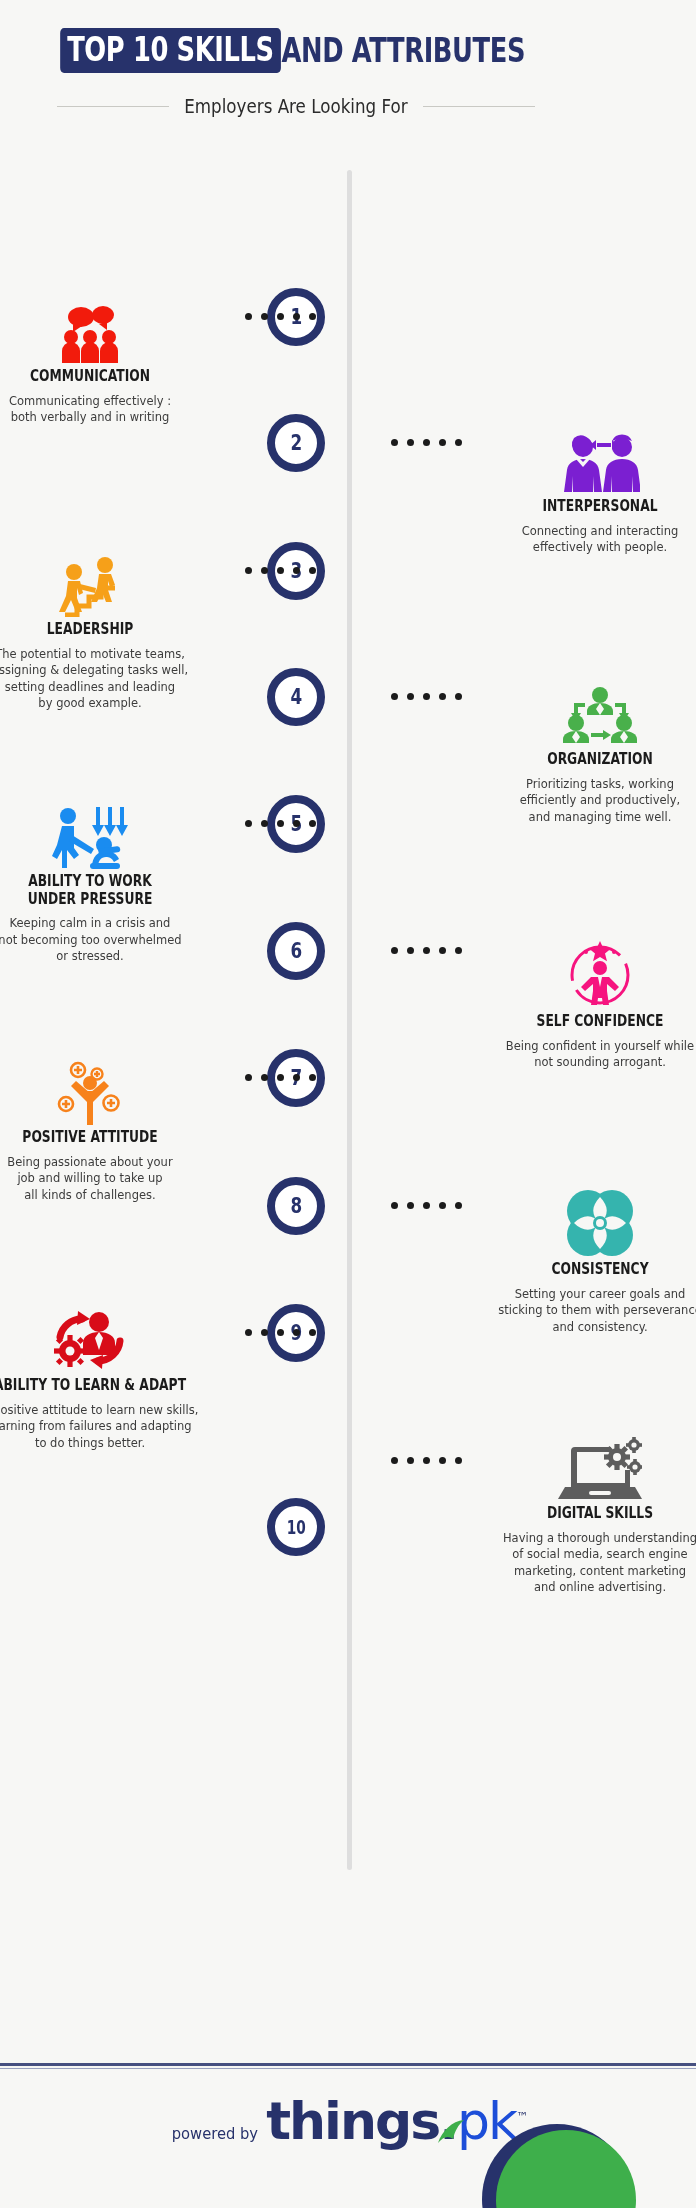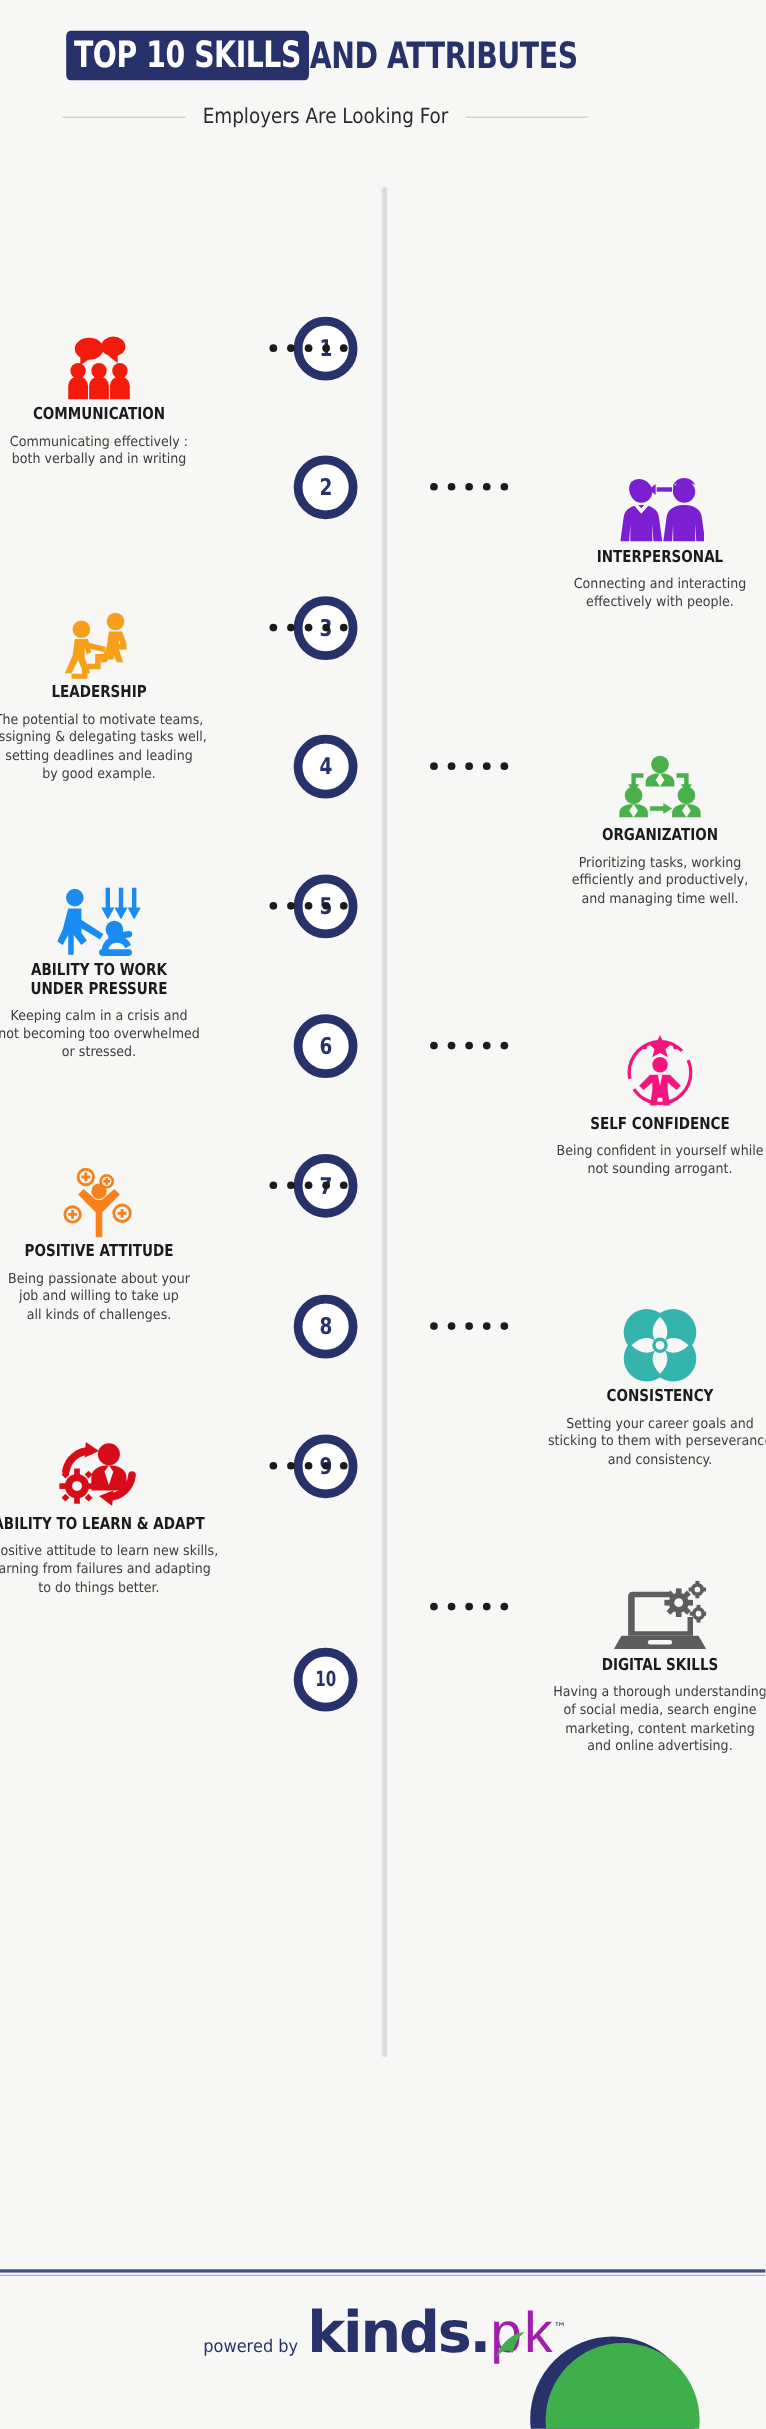--- a/index.html
+++ b/index.html
@@ -92,21 +92,21 @@
   .powered{
     font-family:"DejaVu Sans", sans-serif;
     font-size:16px;color:#27326b;transform:scaleX(0.92);
     display:inline-block;margin-bottom:-2px;
   }
   .brand{
     font-family:"DejaVu Sans", sans-serif;
     font-weight:bold;font-size:52px;color:#27326b;line-height:1;
     letter-spacing:-2px;display:inline-block;position:relative;
   }
-  .brand .pk{font-weight:400;color:#a21caf;font-family:Liberation Mono, monospace;}
+  .brand .pk{font-weight:400;color:#1d4ed8;}
   .brand .tm{font-size:12px;font-weight:400;vertical-align:super;letter-spacing:0;}
   .swoosh{position:absolute;left:170px;top:24px;}
   .corner{
     position:absolute;right:-40px;bottom:-66px;width:150px;height:150px;
   }
   .corner .ring{position:absolute;inset:0;border-radius:50%;background:#27326b;}
   .corner .fill{position:absolute;left:14px;top:6px;width:140px;height:140px;border-radius:50%;background:#3eaf4b;}
 </style>
 </head>
 <body>
@@ -464,21 +464,21 @@
           <div class="desc">Having a thorough understanding<br>of social media, search engine<br>marketing, content marketing<br>and online advertising.</div>
         </div>
       </div>
     </div>
 
   <div class="footer-rule"></div>
   <div class="footer-rule2"></div>
   <div class="footer">
     <div class="powered">powered by</div>
     <div class="brand">
-      <span>kinds</span><span>.</span><span class="pk">pk</span><span class="tm">™</span>
+      <span>things</span><span>.</span><span class="pk">pk</span><span class="tm">™</span>
       <svg class="swoosh" width="30" height="26" viewBox="0 0 30 26">
         <path d="M2 24 C6 12 16 2 28 1 C22 6 19 12 17 20 C12 16 7 18 2 24 Z" fill="#3eaf4b"></path>
       </svg>
     </div>
   </div>
 
   <div class="corner">
     <div class="ring"></div>
     <div class="fill"></div>
   </div>

